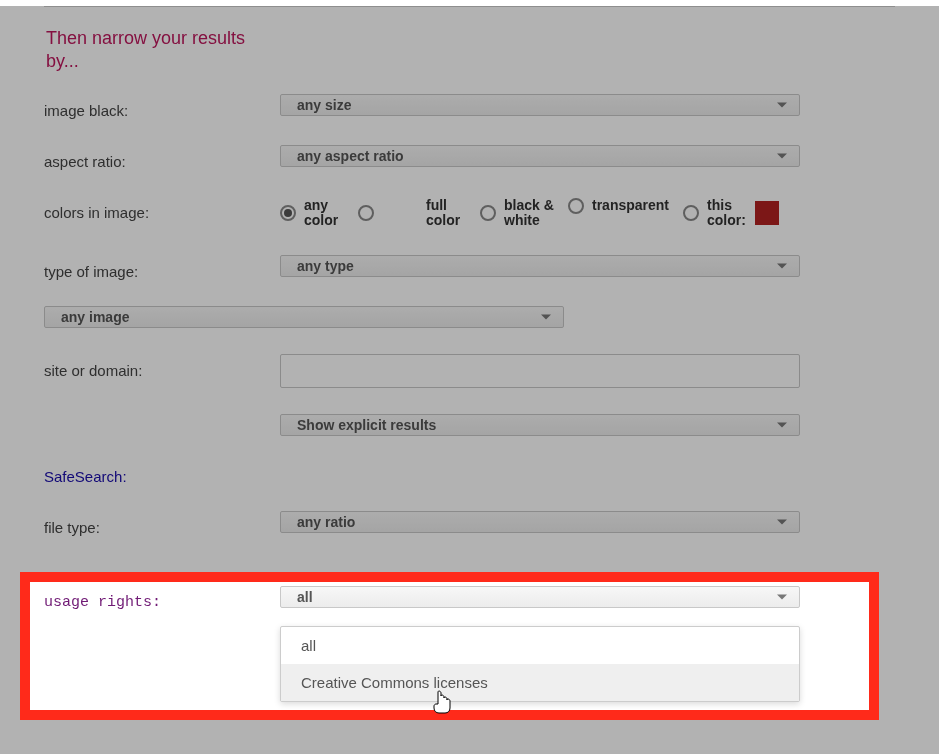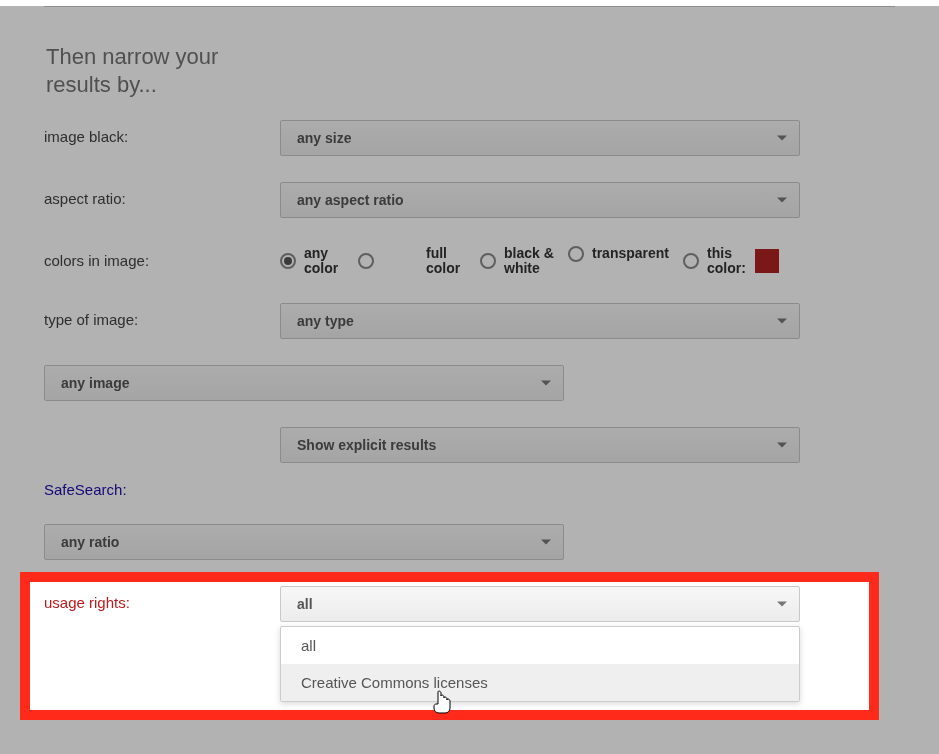--- a/index.html
+++ b/index.html
@@ -19,23 +19,23 @@
     background: #fff;
     padding: 0 44px;
     position: relative;
   }
   .top-rule {
     height: 1px;
     background: #ccc;
     margin-top: 6px;
   }
   .section-heading {
-    font-size: 22px;
-    color: #737373;
-    margin: 36px 0 22px 2px;
+    font-size: 18px;
+    color: #be185d;
+    margin: 20px 0 22px 2px;
     line-height: 1.25;
     max-width: 200px;
   }
   .row {
     display: flex;
     align-items: flex-start;
     margin-bottom: 26px;
   }
   .row-label {
     width: 236px;
@@ -48,21 +48,21 @@
     color: #1a0dab;
     margin-top: 46px;
   }
   .row-control {
     flex: 1;
     max-width: 520px;
   }
   .dropdown {
     position: relative;
     width: 100%;
-    height: 36px;
+    height: 22px;
     border: 1px solid #c8c8c8;
     background: linear-gradient(#f7f7f7,#ececec);
     border-radius: 2px;
     display: flex;
     align-items: center;
     padding: 0 30px 0 16px;
     font-size: 14px;
     font-weight: bold;
     color: #555;
     cursor: pointer;
@@ -139,23 +139,24 @@
     z-index: 50;
     padding: 4px 10px 0 14px;
   }
   .highlight-inner {
     display: flex;
     align-items: flex-start;
   }
   .highlight-label {
     width: 236px;
     font-size: 15px;
-    color: #b91c1c;
+    color: #701a75;
     padding-top: 8px;
     flex: 0 0 236px;
+    font-family: Liberation Mono, monospace;
   }
   .highlight-right {
     flex: 1;
     max-width: 520px;
     position: relative;
   }
   .dropdown-menu {
     position: absolute;
     left: 0;
     top: 40px;
@@ -263,32 +264,39 @@
 
   <div class="row">
     <div class="row-control">
       <div class="dropdown">
         <span>any image</span>
         <span class="caret"></span>
       </div>
     </div>
   </div>
 
+  <div class="row">
+    <div class="row-label">site or domain:</div>
+    <div class="row-control">
+      <input type="text" class="text-input" value="" style="">
+    </div>
+  </div>
 
   <div class="row">
     <div class="row-label link">SafeSearch:</div>
     <div class="row-control">
       <div class="dropdown">
         <span>Show explicit results</span>
         <span class="caret"></span>
       </div>
     </div>
   </div>
 
   <div class="row">
+    <div class="row-label">file type:</div>
     <div class="row-control">
       <div class="dropdown">
         <span>any ratio</span>
         <span class="caret"></span>
       </div>
     </div>
   </div>
 
   <div class="dim"></div>
 

